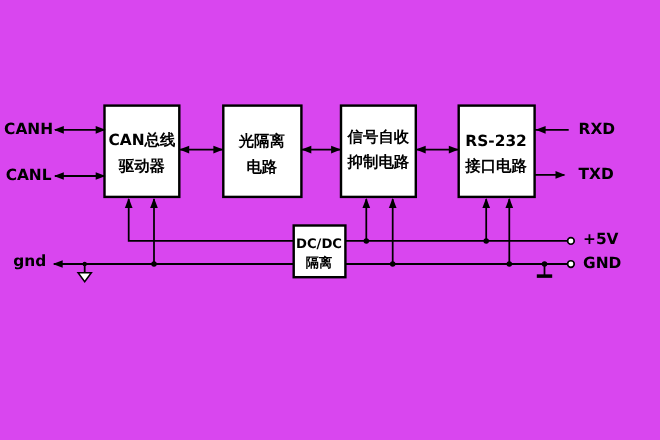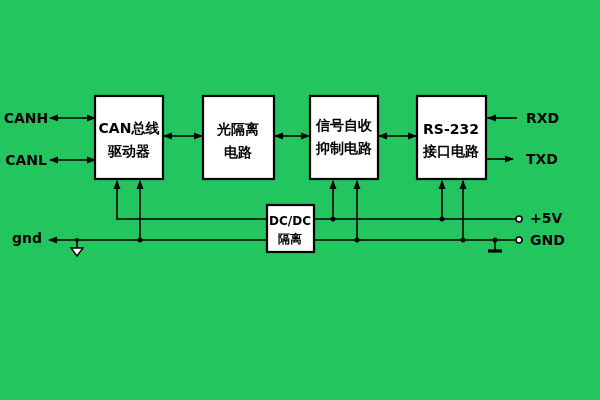--- a/index.html
+++ b/index.html
@@ -4,21 +4,21 @@
 <style>
   html, body {
     margin: 0;
     padding: 0;
     background: #ffffff;
   }
   .canvas {
     position: relative;
     width: 600px;
     height: 400px;
-    background: #22c55e;
+    background: #d946ef;
     overflow: hidden;
   }
   svg {
     display: block;
   }
   .wire {
     stroke: #000000;
     stroke-width: 1.6;
     fill: none;
   }

